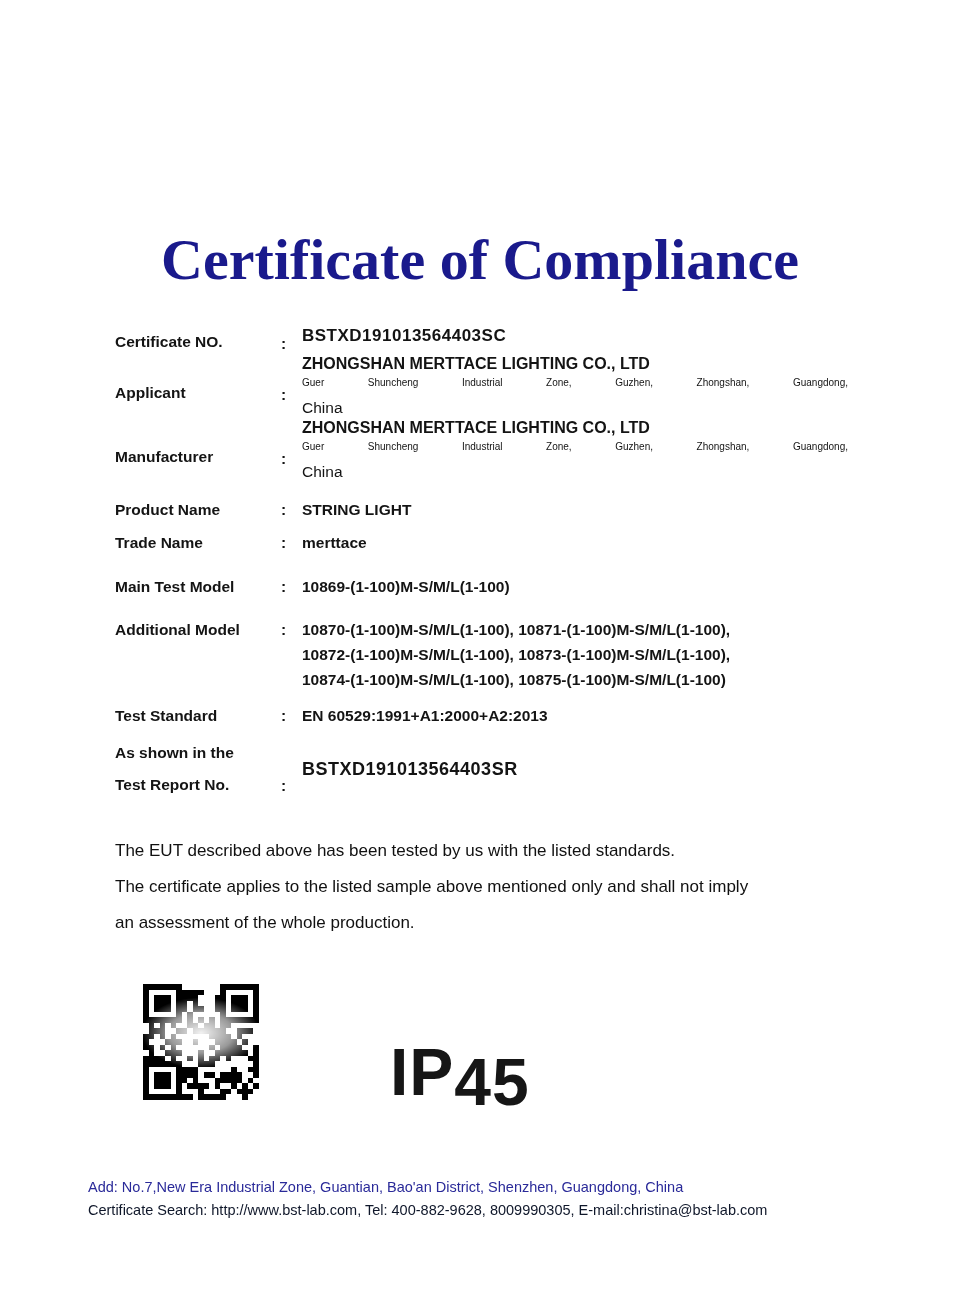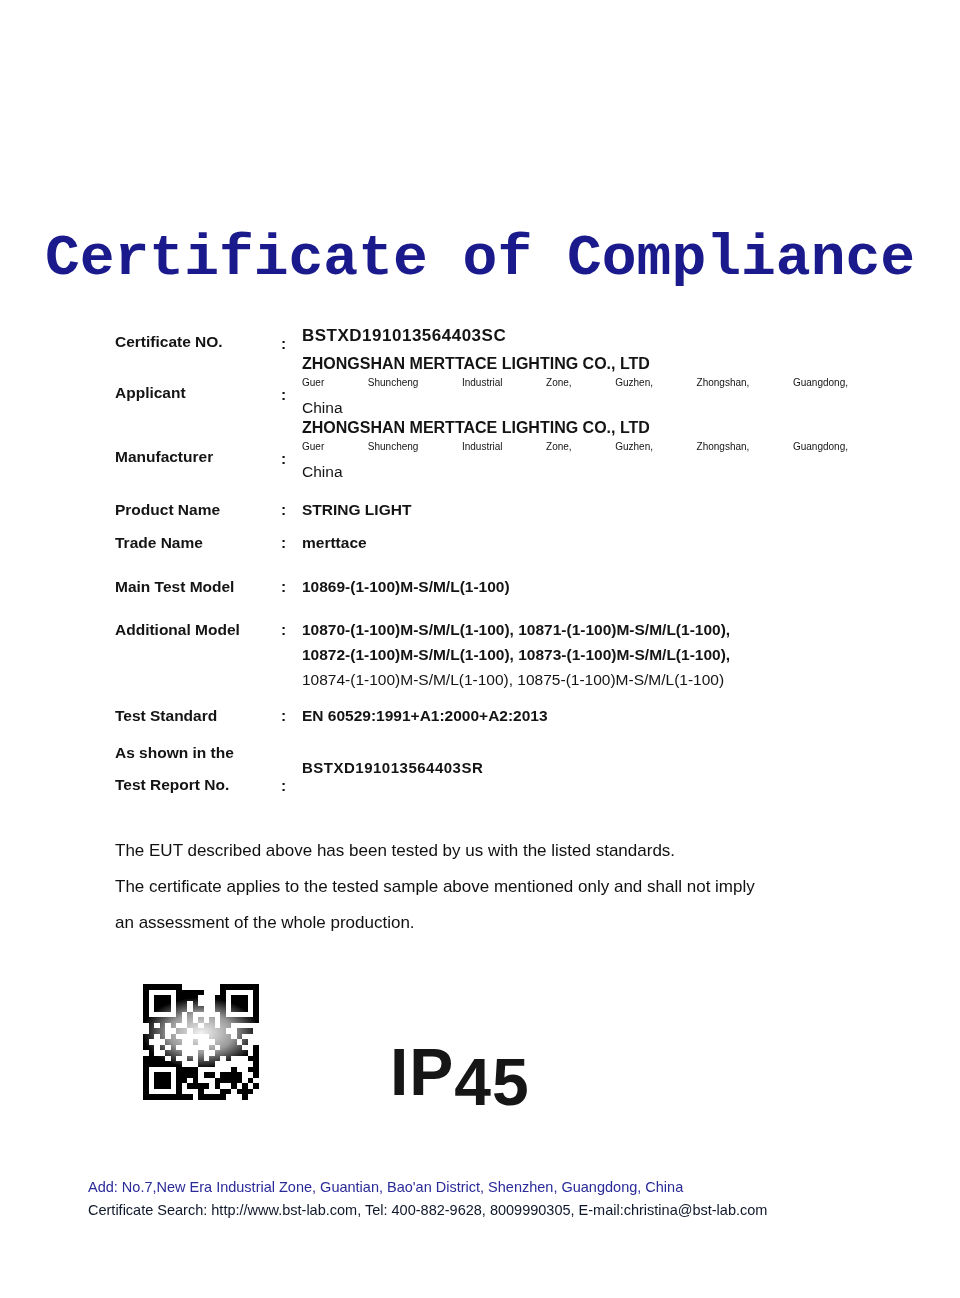--- a/index.html
+++ b/index.html
@@ -3,21 +3,21 @@
 <meta charset="utf-8">
 <style>
   html,body{margin:0;padding:0;background:#ffffff;}
   .page{
     position:relative;width:960px;height:1298px;background:#ffffff;overflow:hidden;
     font-family:"Liberation Sans", sans-serif;color:#141414;
   }
   
   .title{
     position:absolute;top:226px;left:0;width:100%;text-align:center;
-    font-family:Liberation Mono, monospace;font-weight:bold;font-size:58px;
+    font-family:Liberation Serif, serif;font-weight:bold;font-size:58px;
     color:#1a1a8c;letter-spacing:0px;white-space:nowrap;
   }
   
   .frow{position:absolute;left:0;width:100%;height:0;}
   .flabel{position:absolute;left:115px;top:0;font-weight:bold;font-size:15.5px;white-space:nowrap;}
   .fcolon{position:absolute;left:281px;top:0;font-weight:bold;font-size:15.5px;}
   .fvalue{position:absolute;left:302px;top:0;font-weight:bold;font-size:15.5px;white-space:nowrap;}
   .r-cert{top:326px;}
   .r-cert .flabel{top:7px;}
   .r-cert .fcolon{top:9px;}
@@ -28,26 +28,26 @@
   .party .fcolon{top:31px;}
   .party .company{position:absolute;left:302px;top:0;font-weight:bold;font-size:16px;white-space:nowrap;}
   .party .addr1{position:absolute;left:302px;top:22px;width:546px;font-size:10px;text-align:justify;text-align-last:justify;}
   .party .addr2{position:absolute;left:302px;top:44px;font-size:15.5px;}
   .r-product{top:501px;}
   .r-trade{top:534px;}
   .r-mainmodel{top:578px;}
   .r-addmodel{top:621px;}
   .r-addmodel .ml1{position:absolute;left:302px;top:0;font-weight:bold;font-size:15.5px;white-space:nowrap;}
   .r-addmodel .ml2{position:absolute;left:302px;top:25px;font-weight:bold;font-size:15.5px;white-space:nowrap;}
-  .r-addmodel .ml3{position:absolute;left:302px;top:50px;font-weight:normal;font-size:15.5px;white-space:nowrap;}
+  .r-addmodel .ml3{position:absolute;left:302px;top:50px;font-weight:bold;font-size:15.5px;white-space:nowrap;}
   .r-standard{top:707px;}
   .r-report{top:744px;}
   .r-report .lab2{top:32px;}
   .r-report .fcolon{top:33px;}
-  .r-report .fvalue{top:15px;font-size:15px;letter-spacing:.5px;}
+  .r-report .fvalue{top:15px;font-size:18px;letter-spacing:.5px;}
   
   .statement{position:absolute;left:115px;top:841px;font-size:17px;color:#111;}
   .statement .sline{position:absolute;left:0;white-space:nowrap;}
   .statement .s1{top:0;}
   .statement .s2{top:36px;}
   .statement .s3{top:72px;}
   
   .qr{position:absolute;left:143px;top:984px;width:116px;height:116px;}
   .qr svg{display:block;width:116px;height:116px;}
   .qr .wm{
@@ -131,21 +131,21 @@
 
   <div class="frow r-report">
     <span class="flabel">As shown in the</span>
     <span class="flabel lab2">Test Report No.</span>
     <span class="fcolon">:</span>
     <span class="fvalue">BSTXD191013564403SR</span>
   </div>
 
   <div class="statement">
     <div class="sline s1">The EUT described above has been tested by us with the listed standards.</div>
-    <div class="sline s2">The certificate applies to the tested sample above mentioned only and shall not imply</div>
+    <div class="sline s2">The certificate applies to the listed sample above mentioned only and shall not imply</div>
     <div class="sline s3">an assessment of the whole production.</div>
   </div>
 
   <div class="qr" id="qr-box">
       <svg viewBox="0 0 21 21" shape-rendering="crispEdges" xmlns="http://www.w3.org/2000/svg">
         <rect x="0" y="0" width="21" height="21" fill="#fff"></rect>
         <g fill="#000">
           <rect x="0" y="0" width="1" height="1"></rect>
           <rect x="1" y="0" width="1" height="1"></rect>
           <rect x="2" y="0" width="1" height="1"></rect>

